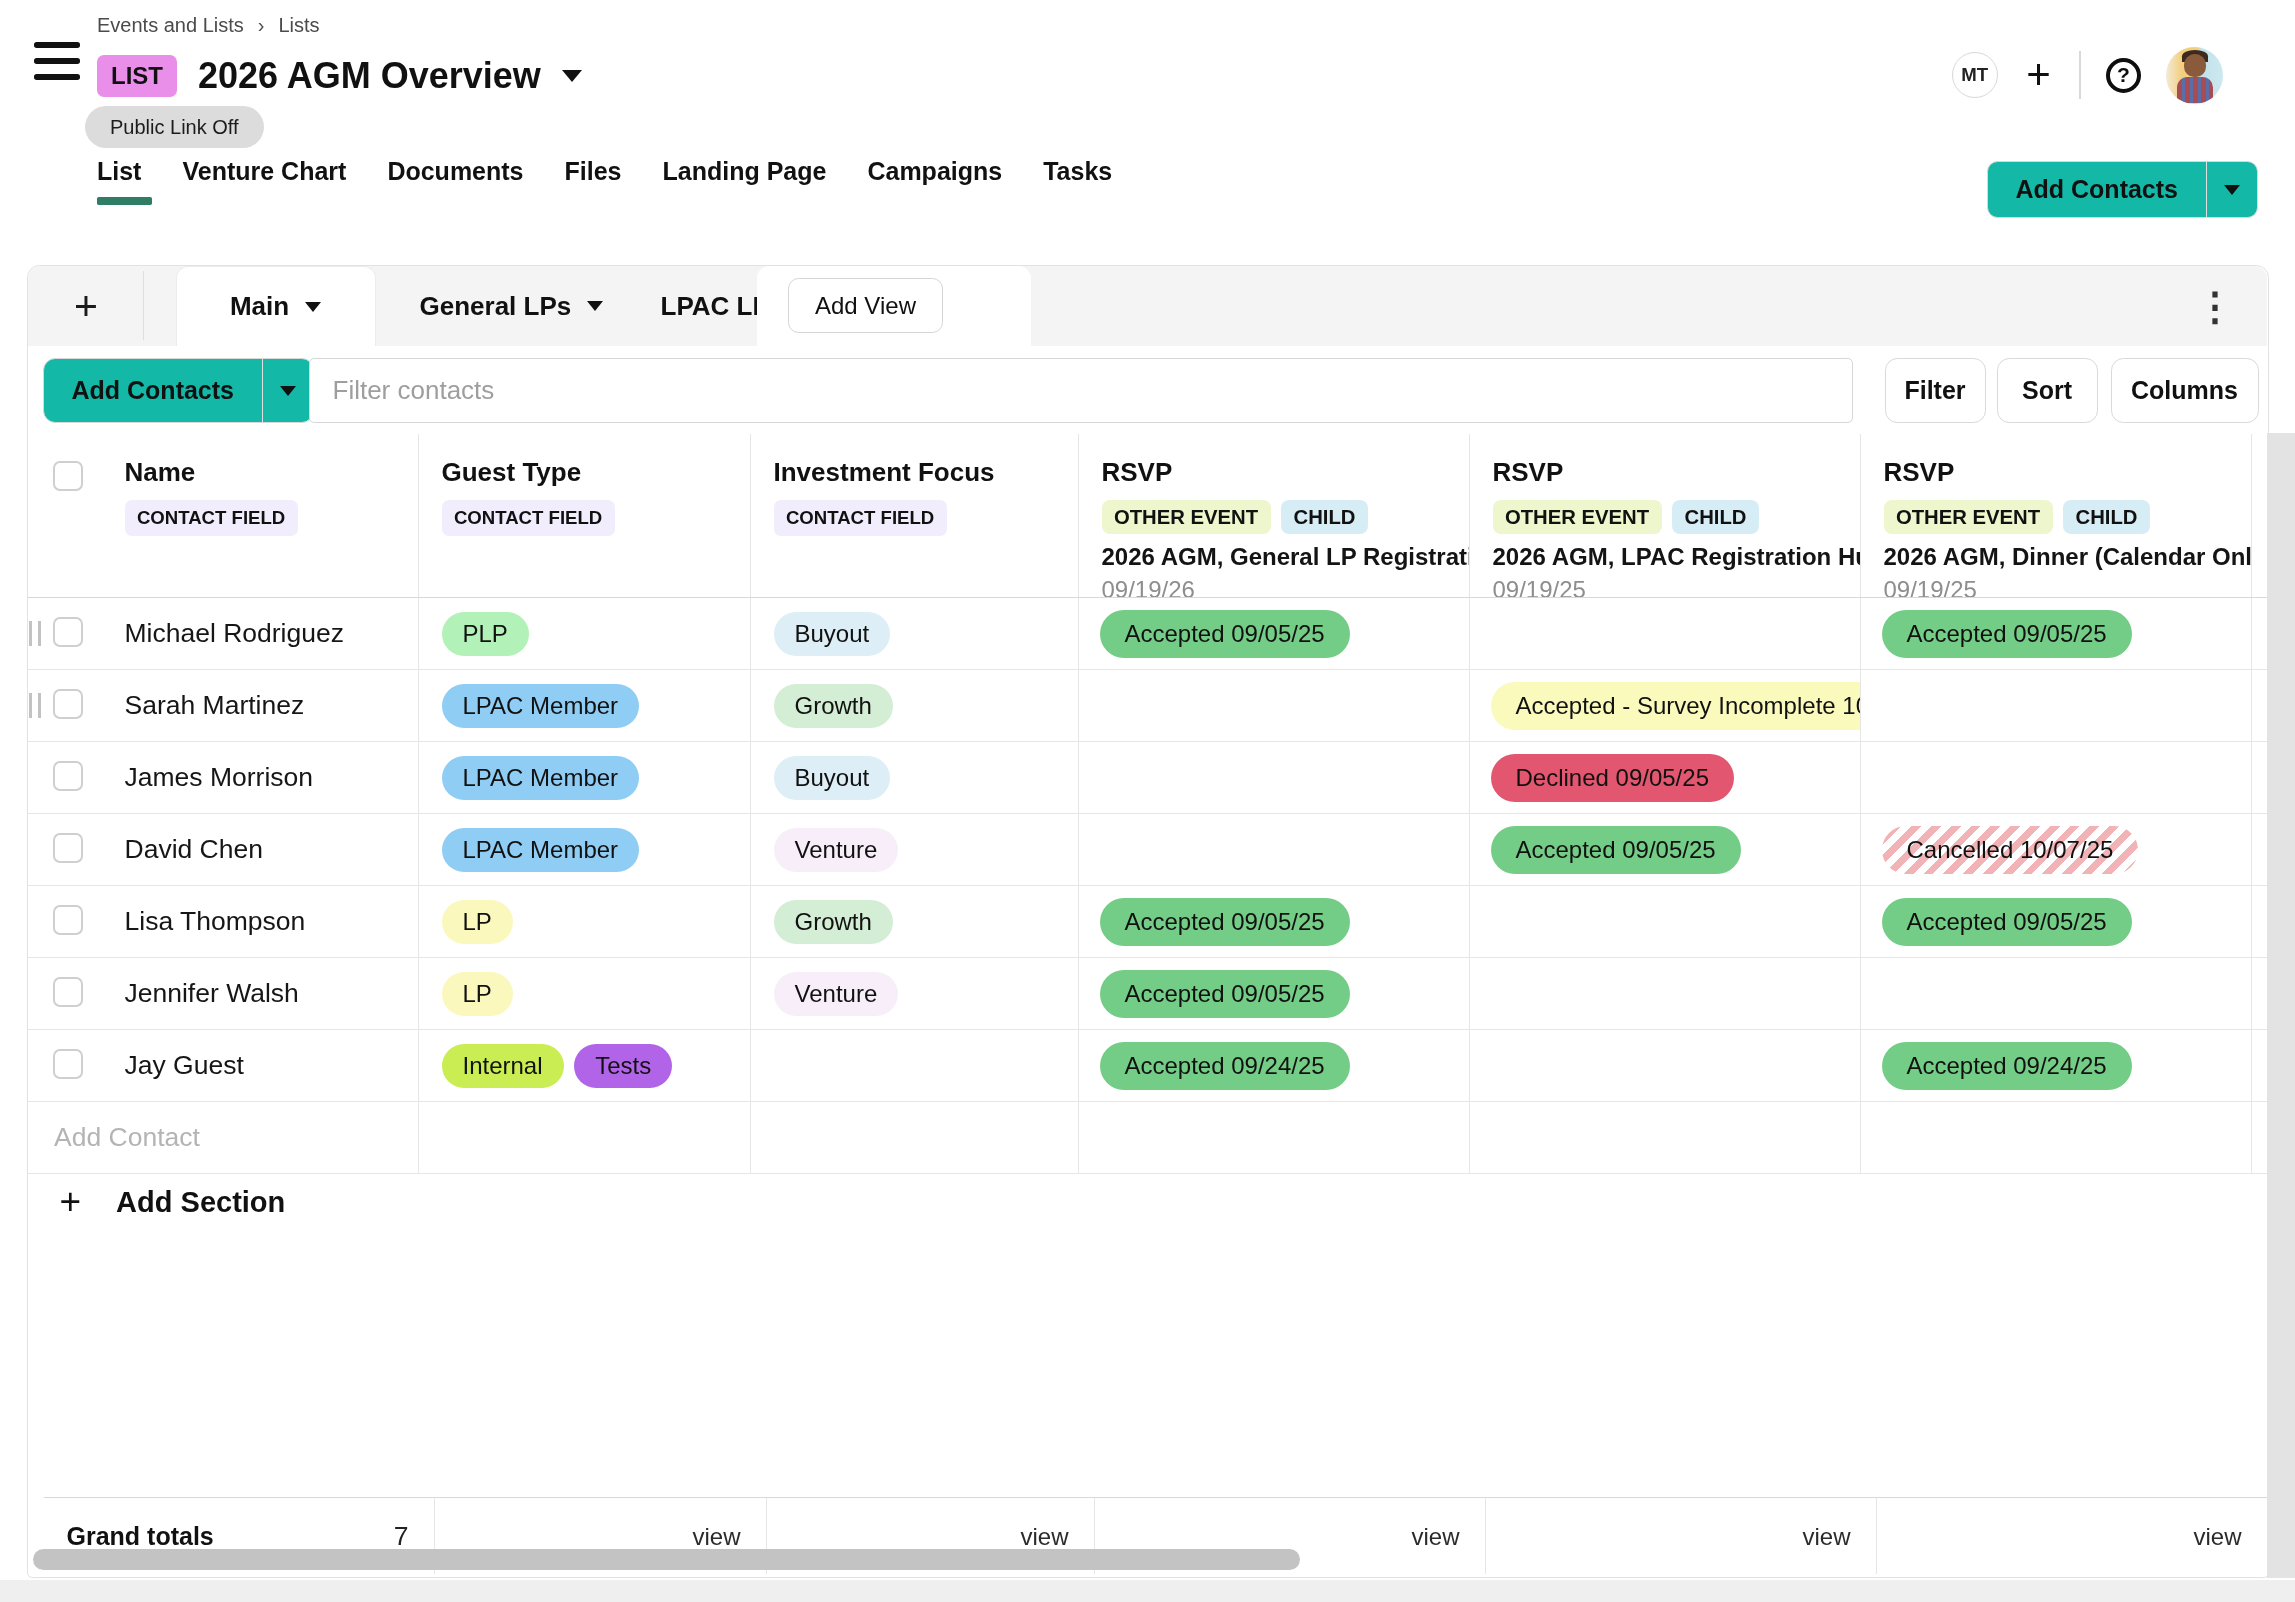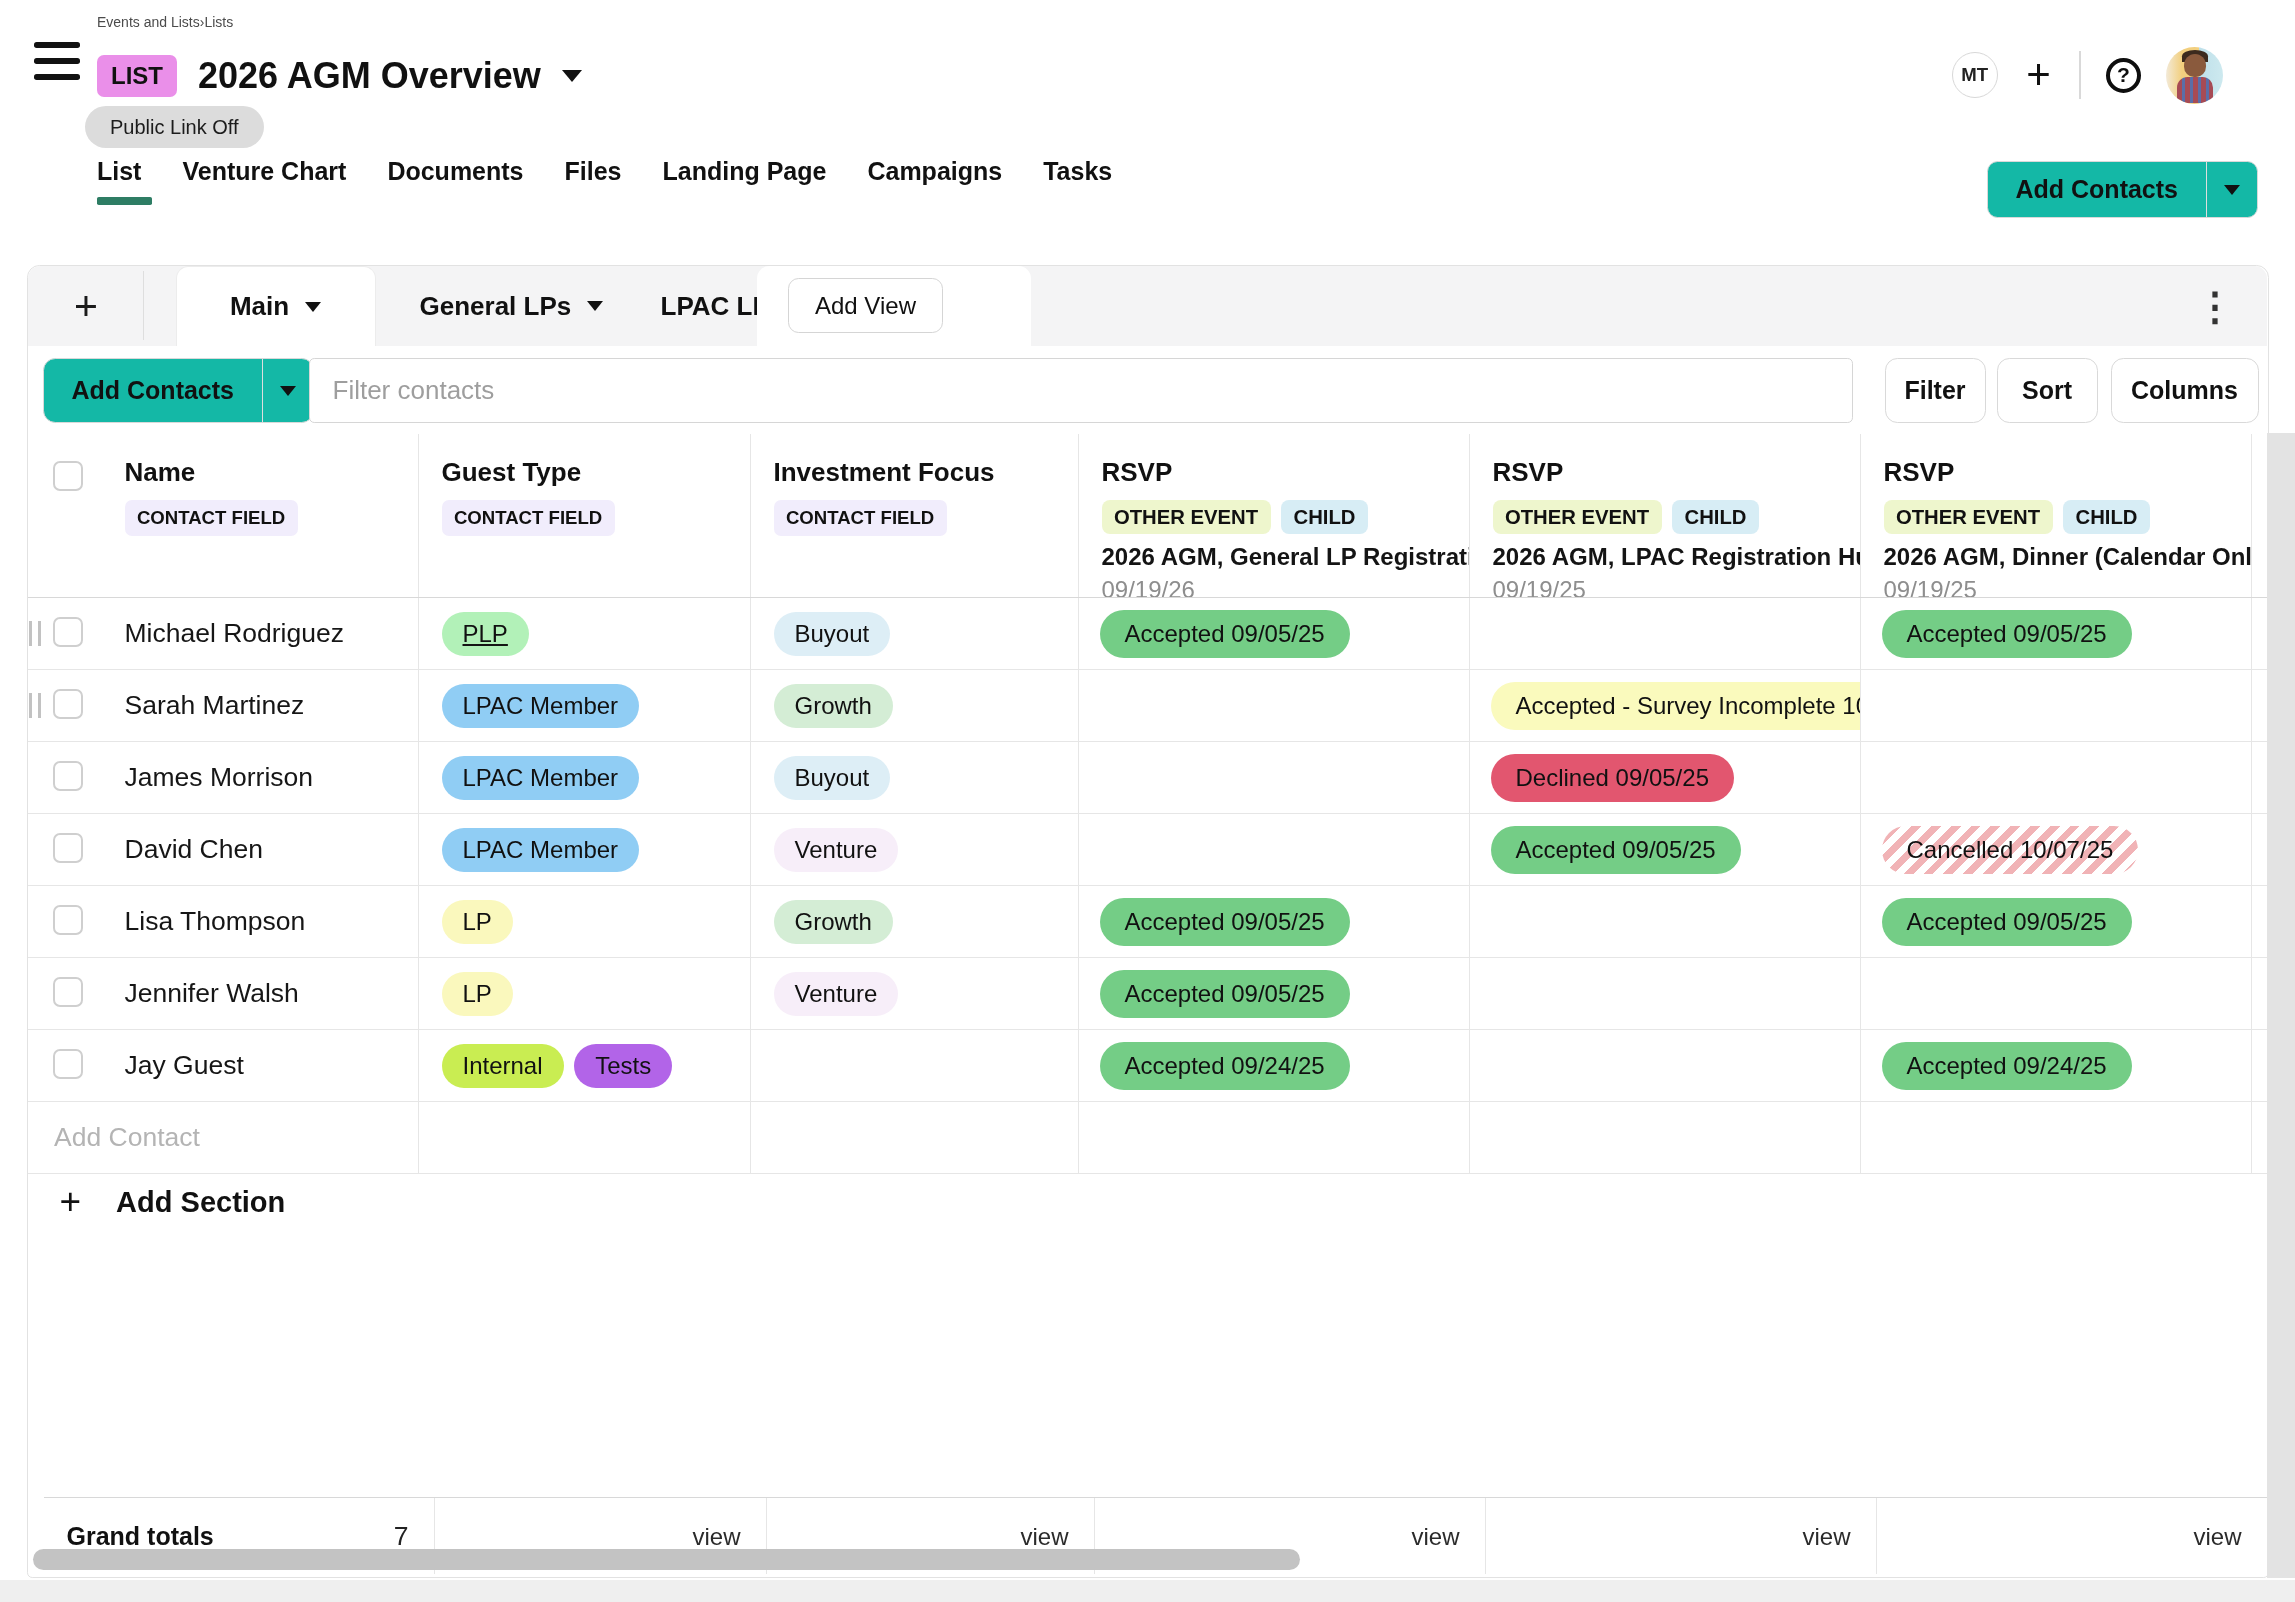--- a/index.html
+++ b/index.html
@@ -2,21 +2,21 @@
 <html style="font-size:14px"><head>
 <meta charset="utf-8">
 <style>
   * { margin:0; padding:0; box-sizing:border-box; }
   html,body { width:2295px; height:1603px; background:#ffffff; font-family:"Liberation Sans", sans-serif; color:#141414; overflow:hidden; }
 
   
   #top-header { position:absolute; left:0; top:0; width:2295px; height:265px; background:#fff; }
   #hamburger { position:absolute; left:34px; top:42px; width:46px; height:39px; cursor:pointer; }
   #hamburger i { display:block; height:6.2px; background:#111; border-radius:2.7px; margin-bottom:9.7px; }
-  #breadcrumb { position:absolute; left:97px; top:14px; font-size:14px; color:#4b4b4b; display:flex; align-items:center; }
+  #breadcrumb { position:absolute; left:97px; top:14px; font-size:20px; color:#4b4b4b; display:flex; gap:14px; align-items:center; }
   #title-row { position:absolute; left:97px; top:49px; height:53px; display:flex; align-items:center; gap:21px; }
   .list-badge { background:#ea8fe9; color:#111; font-weight:700; font-size:24px; padding:7px 14px; border-radius:7px; }
   .page-title { font-size:36px; font-weight:700; color:#111; }
   .tri { width:0; height:0; border-left:10.6px solid transparent; border-right:10.6px solid transparent; border-top:12.4px solid #111; }
   .tri.sm { border-left-width:8.8px; border-right-width:8.8px; border-top-width:10.6px; }
   #public-pill { position:absolute; left:85px; top:106px; background:#dcdcdc; color:#1c1c1c; font-size:20px; padding:9.7px 25px; border-radius:26.5px; }
   #main-tabs { position:absolute; left:97px; top:157px; display:flex; gap:41px; }
   .mtab { font-size:25px; font-weight:700; color:#111; position:relative; padding-bottom:19.4px; cursor:pointer; }
   .mtab.active::after { content:""; position:absolute; left:0; bottom:0; width:55px; height:8px; background:#2e7d64; border-radius:1.8px; }
   #hdr-right { position:absolute; top:44px; right:72px; height:62px; display:flex; align-items:center; gap:25px; }
@@ -239,21 +239,21 @@
           <div class="h-date">09/19/25</div>
         </div>
         <div class="g-cell" style="width: 230px;"></div>
       </div>
       <div class="g-row body-row">
         <div class="g-cell cell-name" style="width: 391px;">
           <div class="grip"></div>
           <div class="checkbox"></div>
           <span>Michael Rodriguez</span>
         </div>
-        <div class="g-cell cell-badges" style="width: 332px; text-decoration: underline;">
+        <div class="g-cell cell-badges" style="width: 332px;">
           <span class="pill" style="background: rgb(178, 241, 184);">PLP</span>
         </div>
         <div class="g-cell cell-badges" style="width: 328px;">
           <span class="pill" style="background: rgb(221, 238, 246);">Buyout</span>
         </div>
         <div class="g-cell cell-rsvp" style="width: 391px;">
           <span class="pill rsvp-pill" style="background: rgb(116, 205, 134);">Accepted 09/05/25</span>
         </div>
         <div class="g-cell cell-rsvp" style="width: 391px;"></div>
         <div class="g-cell cell-rsvp" style="width: 391px;">

